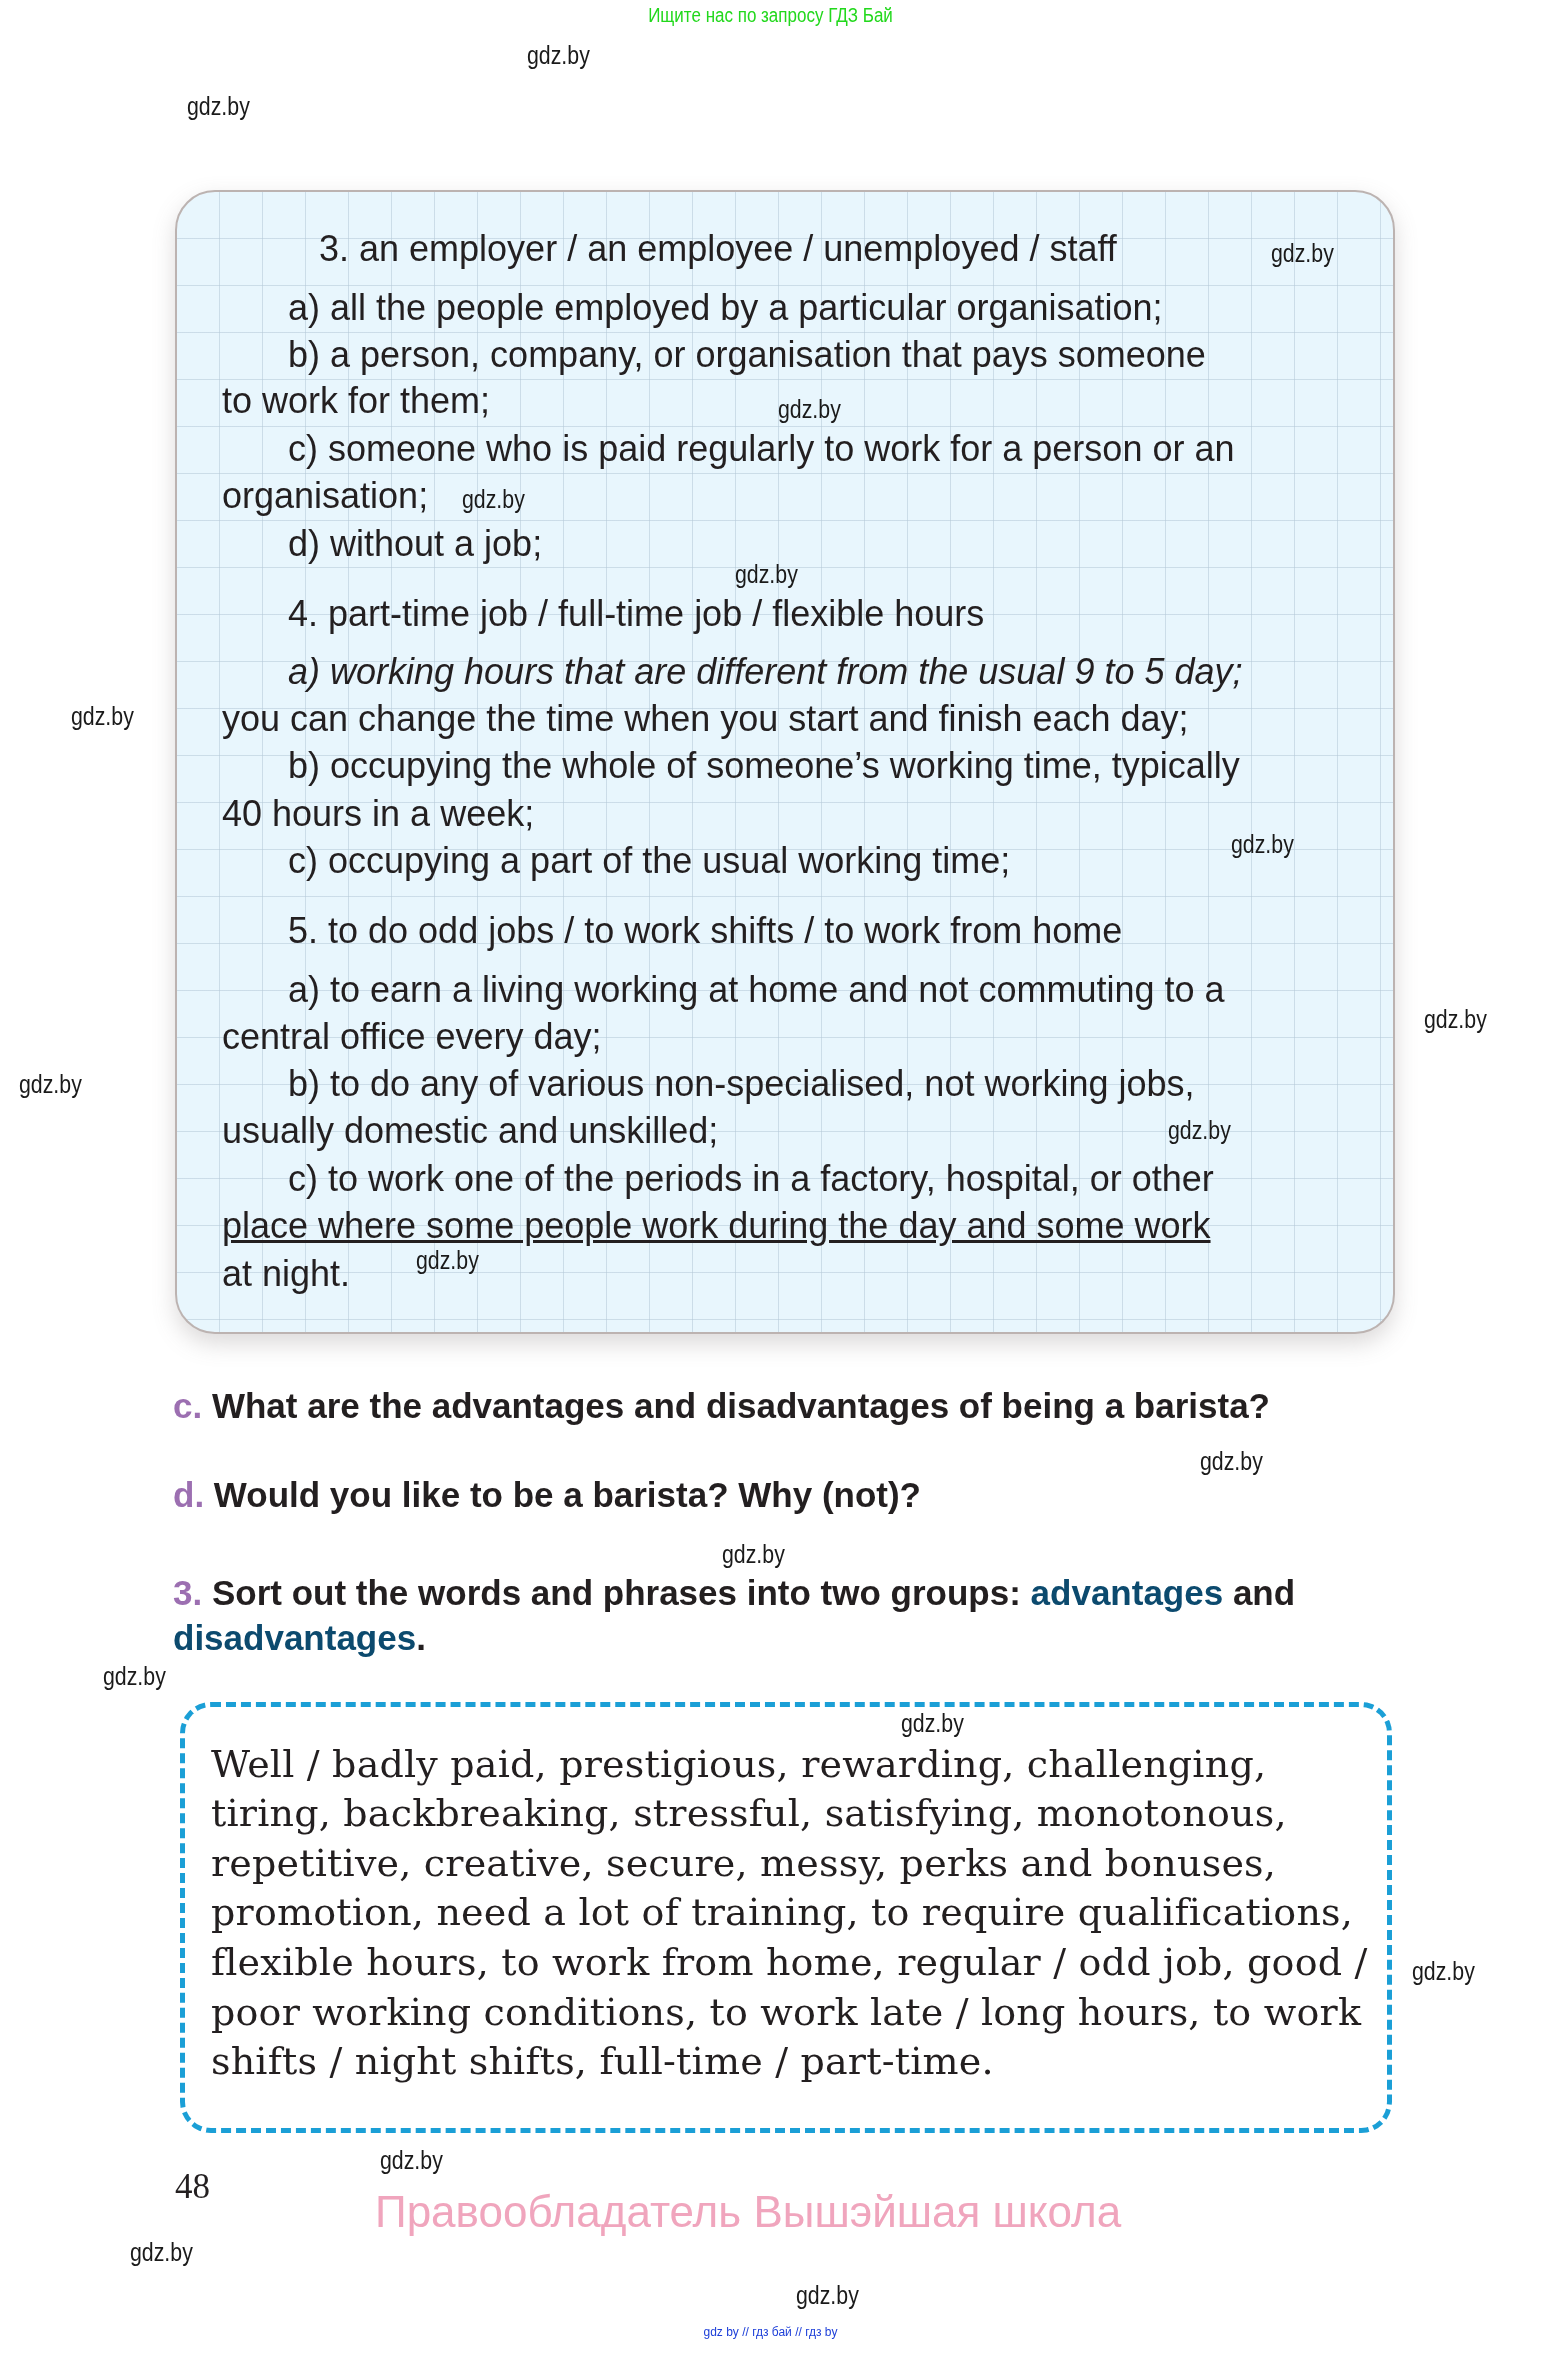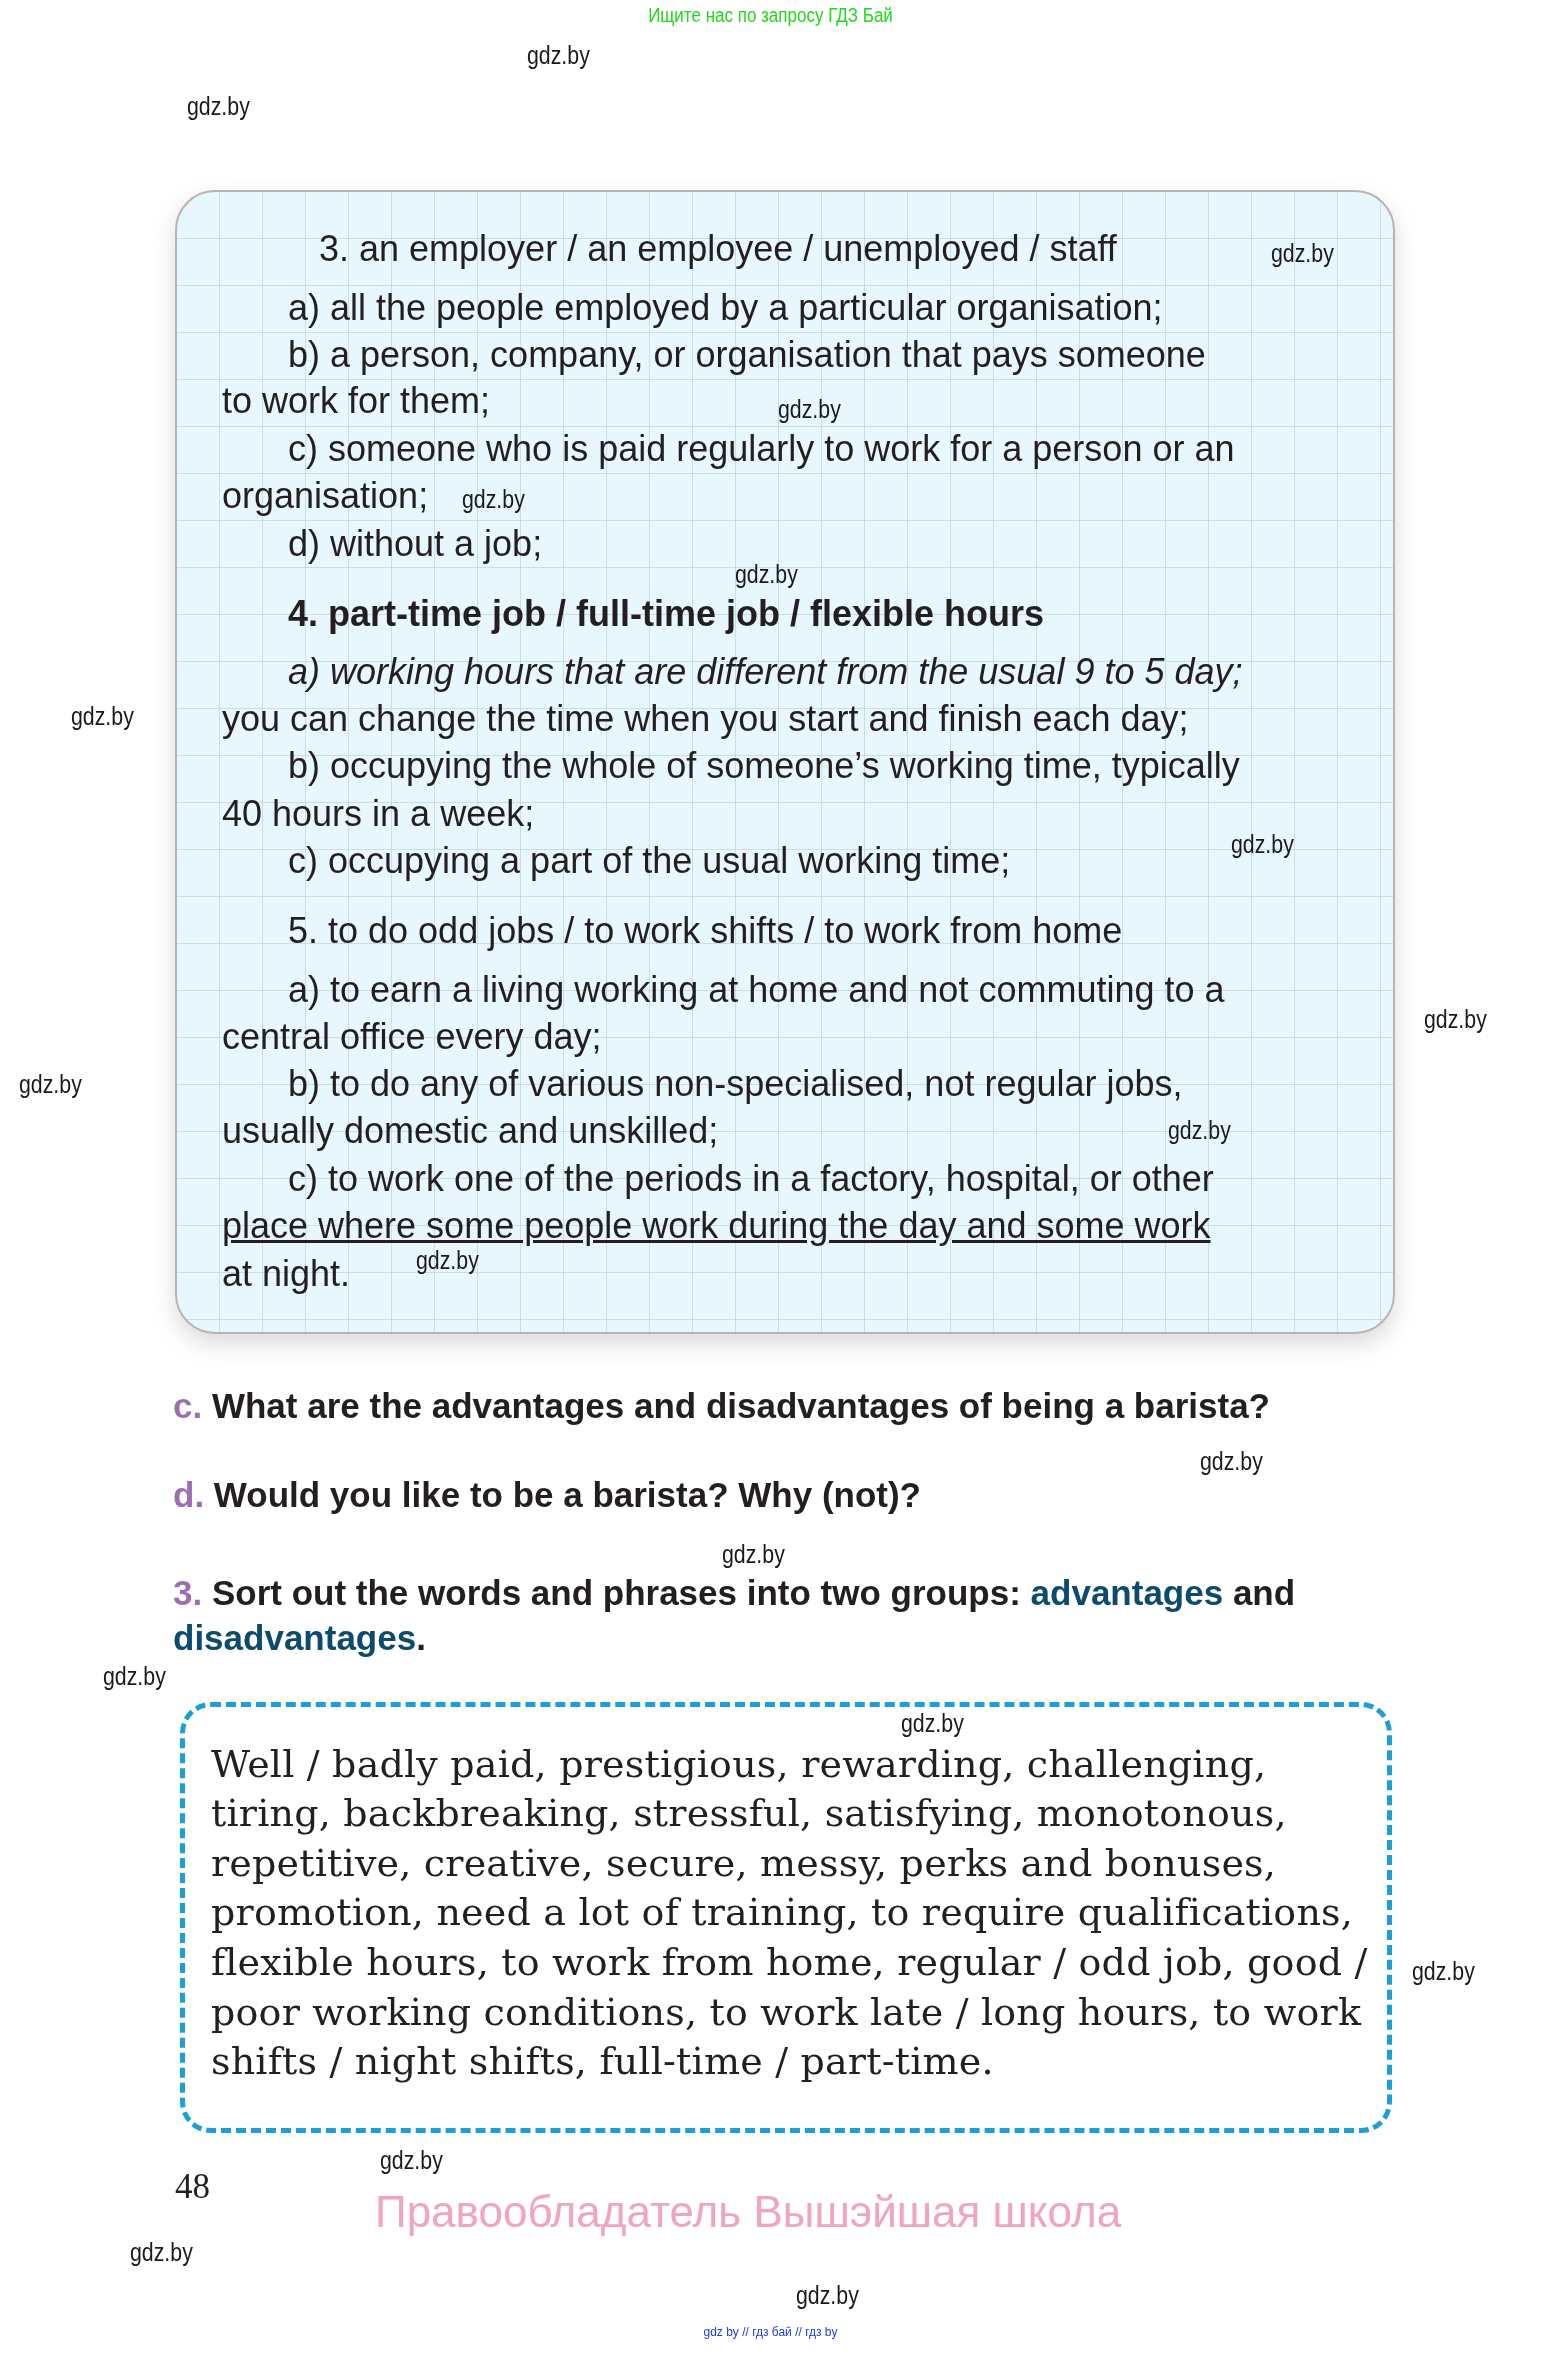--- a/index.html
+++ b/index.html
@@ -45,31 +45,31 @@
 <div class="vocab-box"></div>
 
 <div class="bl ind" style="top:228px;margin-left:31px;">3.  an employer / an employee / unemployed / staff</div>
 <div class="bl ind" style="top:287px;">a)  all the people employed by a particular organisation;</div>
 <div class="bl ind" style="top:334px;">b)  a person, company, or organisation that pays someone</div>
 <div class="bl cont" style="top:380px;">to work for them;</div>
 <div class="bl ind" style="top:428px;">c)  someone who is paid regularly to work for a person or an</div>
 <div class="bl cont" style="top:475px;">organisation;</div>
 <div class="bl ind" style="top:523px;">d)  without a job;</div>
 
-<div class="bl ind" style="top:593px;font-weight:bold;">4.  part-time job / full-time job / flexible hours</div>
+<div class="bl ind" style="top:593px;">4.  part-time job / full-time job / flexible hours</div>
 <div class="bl ind" style="top:651px;font-style:italic;">a)  working hours that are different from the usual 9 to 5 day;</div>
 <div class="bl cont" style="top:698px;">you can change the time when you start and finish each day;</div>
 <div class="bl ind" style="top:745px;">b)  occupying the whole of someone’s working time, typically</div>
 <div class="bl cont" style="top:793px;">40 hours in a week;</div>
 <div class="bl ind" style="top:840px;">c)  occupying a part of the usual working time;</div>
 
 <div class="bl ind" style="top:910px;">5.  to do odd jobs / to work shifts / to work from home</div>
 <div class="bl ind" style="top:969px;">a)  to earn a living working at home and not commuting to a</div>
 <div class="bl cont" style="top:1016px;">central office every day;</div>
-<div class="bl ind" style="top:1063px;">b)  to do any of various non-specialised, not regular jobs,</div>
+<div class="bl ind" style="top:1063px;">b)  to do any of various non-specialised, not working jobs,</div>
 <div class="bl cont" style="top:1110px;">usually domestic and unskilled;</div>
 <div class="bl ind" style="top:1158px;">c)  to work one of the periods in a factory, hospital, or other</div>
 <div class="bl cont" style="top:1205px;text-decoration:underline;">place where some people work during the day and some work</div>
 <div class="bl cont" style="top:1253px;">at night.</div>
 
 <div class="abs wm" style="left:1271px;top:238px;">gdz.by</div>
 <div class="abs wm" style="left:778px;top:394px;">gdz.by</div>
 <div class="abs wm" style="left:462px;top:484px;">gdz.by</div>
 <div class="abs wm" style="left:735px;top:559px;">gdz.by</div>
 <div class="abs wm" style="left:71px;top:701px;">gdz.by</div>

